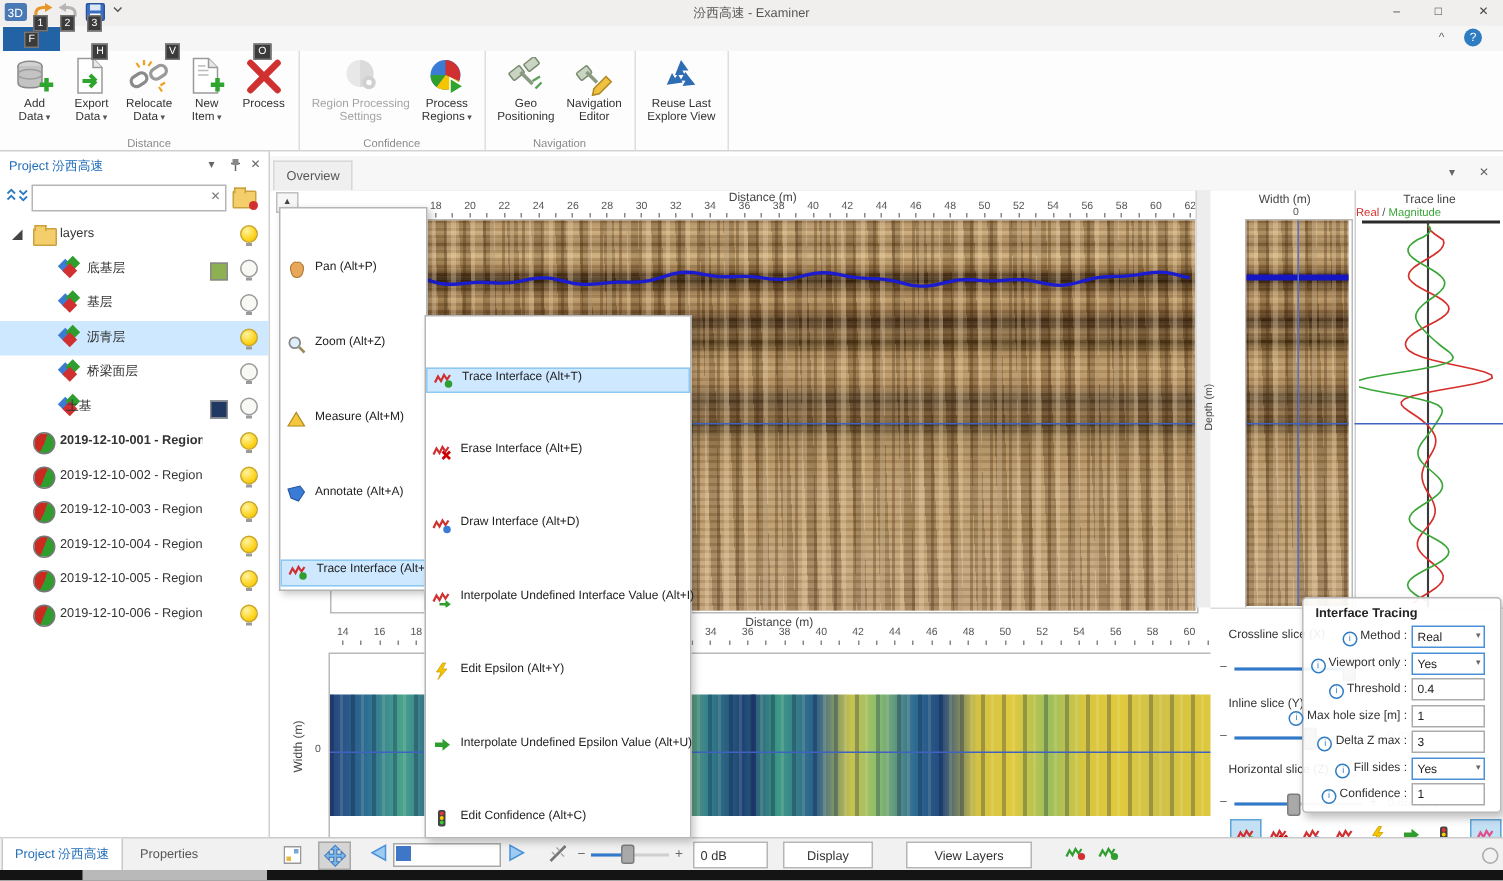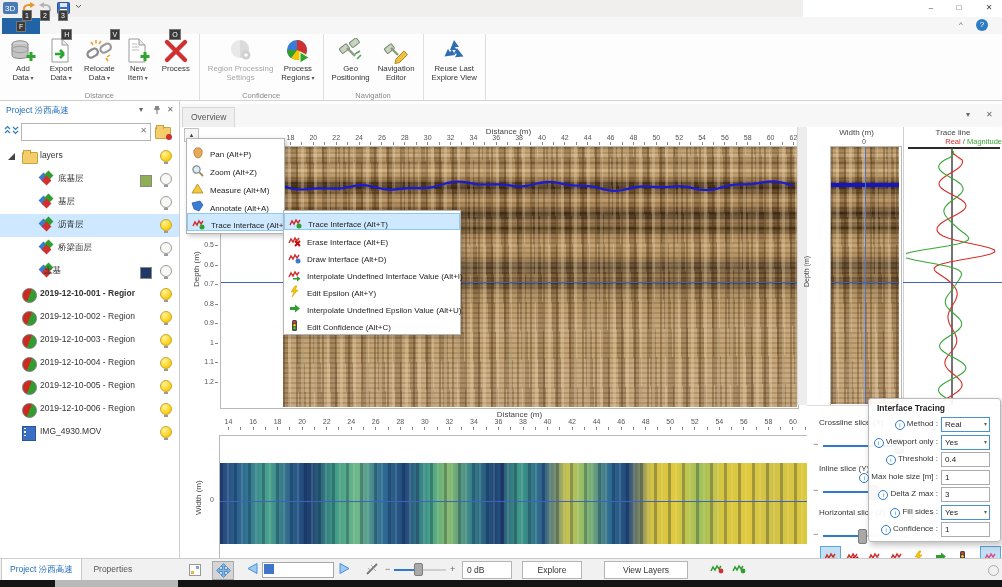--- a/index.html
+++ b/index.html
@@ -1,20 +1,20 @@
 <!DOCTYPE html>
 <html><head>
 <meta charset="utf-8">
 <style>
   html,body{margin:0;padding:0;background:#888;}
   #app{position:relative;width:1002px;height:587px;background:#fff;overflow:hidden;
        font-family:"Liberation Sans","DejaVu Sans",sans-serif;color:#333;
        -webkit-font-smoothing:antialiased;}
   
-  #titlebar{position:absolute;left:0;top:0;width:803px;height:17px;background:#f0efee;border-bottom:1px solid #e3e3e3;}
+  #titlebar{position:absolute;left:0;top:0;width:1002px;height:17px;background:#f0efee;border-bottom:1px solid #e3e3e3;}
   #title-text{position:absolute;left:0;right:0;top:3px;text-align:center;font-size:8.5px;color:#555;}
   .winbtn{position:absolute;top:1px;width:18px;height:14px;text-align:center;font-size:8px;color:#444;line-height:14px;}
   .qat-ic{position:absolute;top:2px;width:15px;height:12px;}
   .keytip{position:absolute;background:#3b3b3b;color:#fff;font-size:7px;line-height:9px;padding:0 2px;border:1px solid #777;z-index:60;}
   
   #tabrow{position:absolute;left:0;top:17px;width:1002px;height:17px;background:#f6f6f6;border-bottom:1px solid #e0e0e0;}
   #file-tab{position:absolute;left:2px;top:1px;width:38px;height:16px;background:#2263a5;}
   .rtab{position:absolute;top:1px;height:16px;line-height:16px;padding:0 9px;font-size:8.5px;color:#444;margin-top:48px;}
   .rtab.active{background:#fff;border:1px solid #dadada;border-bottom:none;color:#1e6bb8;}
   
@@ -78,21 +78,21 @@
     linear-gradient(180deg,
       #9c7848 0%,#c2a06e 3%,#8f6c40 6%,#c6a571 9%,#9a7444 12%,
       #5c4020 13.5%,#2e1d0c 15%,#6e4e28 17.5%,
       #b08b58 20%,#8a6438 23%,#3a2510 26%,#8a6940 29%,#46300f 31.5%,#9c7848 34%,
       #b6925f 38%,#a07a4a 42%,#57432a 46%,#7d5c34 50%,#4e3a1e 52.5%,#9b7a4c 56%,
       #ab8756 62%,#b9976a 70%,#b2905e 78%,#bc9c70 88%,#b6946a 100%);}
   .bluehline{position:absolute;height:1px;background:#3f62c0;}
   .bluevline{position:absolute;width:1px;background:#5470c2;}
   
   .menu{position:absolute;background:#fff;border:1px solid #b5b5b5;box-shadow:2px 2px 5px rgba(0,0,0,.22);z-index:40;}
-  .mitem{position:relative;height:18px;display:flex;align-items:flex-end;padding:0 6px 0 4px;}
+  .mitem{position:relative;height:18px;display:flex;align-items:flex-start;padding:0 6px 0 4px;margin-top:32px;}
   .mitem.hl{background:#cde8ff;border:1px solid #8ec9f2;height:16px;}
   .mitem .mic{width:14px;height:13px;margin-right:5px;flex:none;}
   .mitem .mlb{font-size:8px;color:#222;white-space:nowrap;}
   
   #rsplit{position:absolute;left:617px;top:0px;width:10px;height:278px;background:#ededed;border-left:1px solid #d8d8d8;border-right:1px solid #d8d8d8;}
   #rightpanels{position:absolute;left:627px;top:0;width:195px;height:278px;background:#fff;}
   .ptitle{position:absolute;font-size:8px;color:#444;}
   
   #slices{position:absolute;left:627px;top:278px;width:195px;height:140px;background:#fff;border-top:1px solid #dcdcdc;}
   .slbl{position:absolute;font-size:8px;color:#333;white-space:nowrap;}
@@ -158,20 +158,21 @@
             <rect x="3" y="7" width="7" height="4" fill="#fff"></rect>
           </svg>
         </div>
         <div class="keytip" style="left: 58px; top: 10px;">3</div>
         <div class="qat-ic" style="left: 75px;">
           <svg width="7" height="8" viewBox="0 0 7 8">
             <path d="M1 3 L3.5 5.5 L6 3" stroke="#555" fill="none"></path>
           </svg>
         </div>
       </div>
+    <div id="title-text">汾西高速 - Examiner</div>
     <div class="winbtn" style="left:922px">–</div>
     <div class="winbtn" style="left:950px">□</div>
     <div class="winbtn" style="left:980px">✕</div>
   </div>
 
   <div id="tabrow">
     <div id="file-tab">
         <div class="keytip" style="left: 14px; top: 3px;">F</div>
       </div>
     <div id="rtabs">
@@ -488,30 +489,20 @@
           <div class="bulb on">
             <div class="g"></div>
             <div class="base"></div>
           </div>
         </div>
         <div class="trow">
           <div class="ticon" style="left: 22px;">
             <div class="pieic"></div>
           </div>
           <div class="tlabel" style="left: 40px;">2019-12-10-006 - Region1</div>
-          <div class="bulb on">
-            <div class="g"></div>
-            <div class="base"></div>
-          </div>
-        </div>
-        <div class="trow">
-          <div class="ticon" style="left: 22px;">
-            <div class="movieic"></div>
-          </div>
-          <div class="tlabel" style="left: 40px;">IMG_4930.MOV</div>
           <div class="bulb on">
             <div class="g"></div>
             <div class="base"></div>
           </div>
         </div>
       </div>
   </div>
 
   <div id="lefttabs">
       <div class="ltab active" style="left: 1px;">Project 汾西高速</div>
@@ -734,21 +725,21 @@
       <div id="wp-yticks" style="position: absolute;"></div>
       <div style="position:absolute;left:23px;top:19px;width:70px;height:259px;border:1px solid #b9b9b9;">
         <div class="radargram" style="left:0;top:0;width:68px;height:257px;"></div>
         <div style="position:absolute;left:0;top:36px;width:68px;height:4px;background:#1515c2;"></div>
         <div class="bluevline" style="left:34px;top:0;height:257px;"></div>
         <div class="bluehline" style="left:0;top:135px;width:68px;"></div>
       </div>
 
       <div style="position:absolute;left:96px;top:0;width:1px;height:278px;background:#d0d0d0;"></div>
       <div class="ptitle" style="left:97px;top:1px;width:98px;text-align:center;">Trace line</div>
-      <div style="position:absolute;left:97px;top:10px;width:98px;text-align:right;font-size:7.5px;">
+      <div style="position:absolute;left:97px;top:10px;width:98px;text-align:left;font-size:7.5px;">
         <span style="color:#d62e2a">Real</span><span style="color:#555"> / </span><span style="color:#3aa637">Magnitude</span>
       </div>
       <div style="position:absolute;left:99px;top:20px;width:96px;height:258px;">
         <div style="position:absolute;left:2px;top:0;width:92px;height:2px;background:#2a2a2a;"></div>
         <svg id="trace-curves" width="96" height="258" style="position:absolute;left:0;top:0;">
             <line x1="46" y1="0" x2="46" y2="258" stroke="#3a3a3a" stroke-width="1.4"></line>
             <path d="M46.0 3 L46.5 5 L48.0 7 L50.4 9 L53.3 11 L56.2 13 L56.6 15 L56.0 17 L54.7 19 L52.5 21 L49.7 23 L46.5 25 L43.1 27 L39.9 29 L37.0 31 L34.8 33 L33.4 35 L33.0 37 L33.6 39 L35.3 41 L37.8 43 L41.1 45 L44.8 47 L48.7 49 L52.4 51 L55.6 53 L58.0 55 L59.6 57 L60.0 59 L59.3 61 L57.6 63 L54.9 65 L51.6 67 L47.8 69 L43.9 71 L40.2 73 L36.9 75 L34.2 77 L32.3 79 L31.2 81 L31.0 83 L31.7 85 L33.7 87 L37.0 89 L42.0 91 L48.9 93 L57.3 95 L66.8 97 L76.1 99 L83.8 101 L88.4 103 L88.8 105 L84.6 107 L76.5 109 L65.7 111 L54.2 113 L43.7 115 L35.5 117 L30.4 119 L28.2 121 L28.4 123 L30.2 125 L33.0 127 L36.0 129 L39.0 131 L41.7 133 L44.1 135 L46.2 137 L47.9 139 L49.3 141 L50.4 143 L51.0 145 L51.2 147 L51.0 149 L50.4 151 L49.6 153 L48.5 155 L47.3 157 L46.1 159 L44.9 161 L43.8 163 L43.0 165 L42.4 167 L42.0 169 L42.0 171 L42.3 173 L42.8 175 L43.6 177 L44.6 179 L45.7 181 L46.9 183 L48.1 185 L49.1 187 L49.9 189 L50.5 191 L50.8 193 L50.7 195 L50.2 197 L49.3 199 L48.1 201 L46.6 203 L45.0 205 L43.3 207 L41.7 209 L40.4 211 L39.4 213 L38.9 215 L39.0 217 L39.6 219 L40.9 221 L42.6 223 L44.8 225 L47.2 227 L49.6 229 L51.9 231 L53.9 233 L55.3 235 L56.1 237 L56.0 239 L55.1 241 L53.4 243 L51.1 245 L48.2 247 L45.0 249 L41.7 251 L38.7 253 L36.1 255" fill="none" stroke="#d62e2a" stroke-width="1.1"></path>
             <path d="M46.0 3 L47.5 5 L47.5 7 L46.0 9 L42.9 11 L38.6 13 L35.8 15 L33.7 17 L32.7 19 L32.8 21 L33.9 23 L36.0 25 L38.7 27 L42.0 29 L45.5 31 L48.9 33 L52.0 35 L54.5 37 L56.2 39 L57.1 41 L57.0 43 L56.1 45 L54.4 47 L52.2 49 L49.6 51 L46.8 53 L44.1 55 L41.8 57 L39.9 59 L38.6 61 L37.9 63 L37.9 65 L38.6 67 L39.7 69 L41.3 71 L43.1 73 L45.1 75 L47.1 77 L49.3 79 L51.5 81 L53.9 83 L56.5 85 L59.2 87 L61.5 89 L62.8 91 L62.1 93 L58.6 95 L51.7 97 L41.6 99 L29.2 101 L16.5 103 L5.6 105 L-1.4 107 L-3.2 109 L0.4 111 L8.4 113 L19.0 115 L30.1 117 L40.1 119 L47.6 121 L52.5 123 L54.9 125 L55.6 127 L55.1 129 L54.0 131 L52.8 133 L51.5 135 L50.2 137 L48.9 139 L47.4 141 L45.8 143 L44.3 145 L42.7 147 L41.3 149 L40.2 151 L39.5 153 L39.3 155 L39.6 157 L40.4 159 L41.8 161 L43.7 163 L45.9 165 L48.2 167 L50.5 169 L52.6 171 L54.3 173 L55.4 175 L55.7 177 L55.3 179 L54.1 181 L52.2 183 L49.6 185 L46.7 187 L43.5 189 L40.4 191 L37.6 193 L35.4 195 L34.0 197 L33.5 199 L34.1 201 L35.6 203 L38.0 205 L41.1 207 L44.6 209 L48.4 211 L52.0 213 L55.3 215 L57.8 217 L59.4 219 L59.9 221 L59.3 223 L57.7 225 L55.1 227 L51.8 229 L48.0 231 L44.1 233 L40.4 235 L37.1 237 L34.6 239 L33.0 241 L32.4 243 L33.0 245 L34.6 247 L37.0 249 L40.1 251 L43.6 253 L47.2 255" fill="none" stroke="#3aa637" stroke-width="1.1"></path>
           </svg>
         <div class="bluehline" style="left:-3px;top:135px;width:99px;"></div>
@@ -1021,21 +1012,21 @@
           <path d="M2 12 L12 2" stroke="#777" stroke-width="1.8"></path>
           <path d="M3 6 l2 2 M6 3 l2 2 M9 7 l2 2" stroke="#aaa" stroke-width="1"></path>
         </svg>
     </div>
     <div class="pm" style="left:205px;top:5px;">−</div>
     <div class="strackgrey" style="left:214px;top:10px;width:52px;"></div>
     <div class="strack" style="left:214px;top:10px;width:22px;"></div>
     <div class="shandle" style="left:234px;top:4px;height:11px;"></div>
     <div class="pm" style="left:270px;top:5px;">+</div>
     <div class="box-btn" style="left:282px;top:2px;width:44px;line-height:16px;text-align:left;padding-left:4px;">0 dB</div>
-    <div class="box-btn" style="left:342px;top:2px;width:58px;line-height:16px;">Explore</div>
+    <div class="box-btn" style="left:342px;top:2px;width:58px;line-height:16px;">Display</div>
     <div class="box-btn" style="left:424px;top:2px;width:82px;line-height:16px;">View Layers</div>
     <div class="tbtn" style="left:530px;top:3px;">
       <svg width="14" height="13">
           <polyline points="1,9 3,5 5,8 7,4 9,7 11,4" fill="none" stroke="#2f9e2f" stroke-width="1.5"></polyline>
           <circle cx="11" cy="9" r="2.4" fill="#d03030"></circle>
         </svg>
     </div>
     <div class="tbtn" style="left:552px;top:3px;">
       <svg width="14" height="13">
           <polyline points="1,9 3,5 5,8 7,4 9,7 11,4" fill="none" stroke="#2f9e2f" stroke-width="1.5"></polyline>

